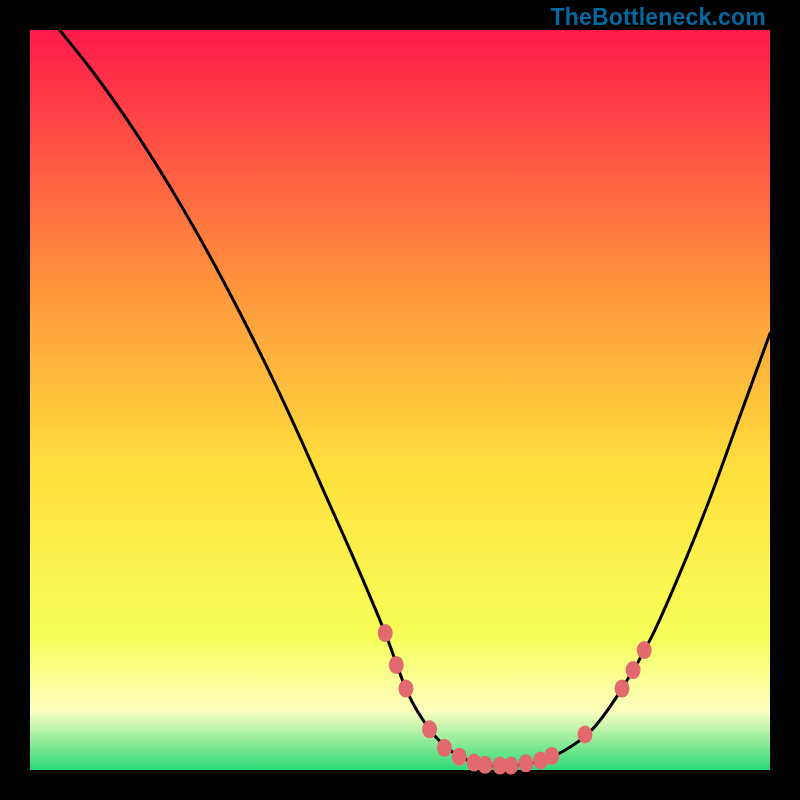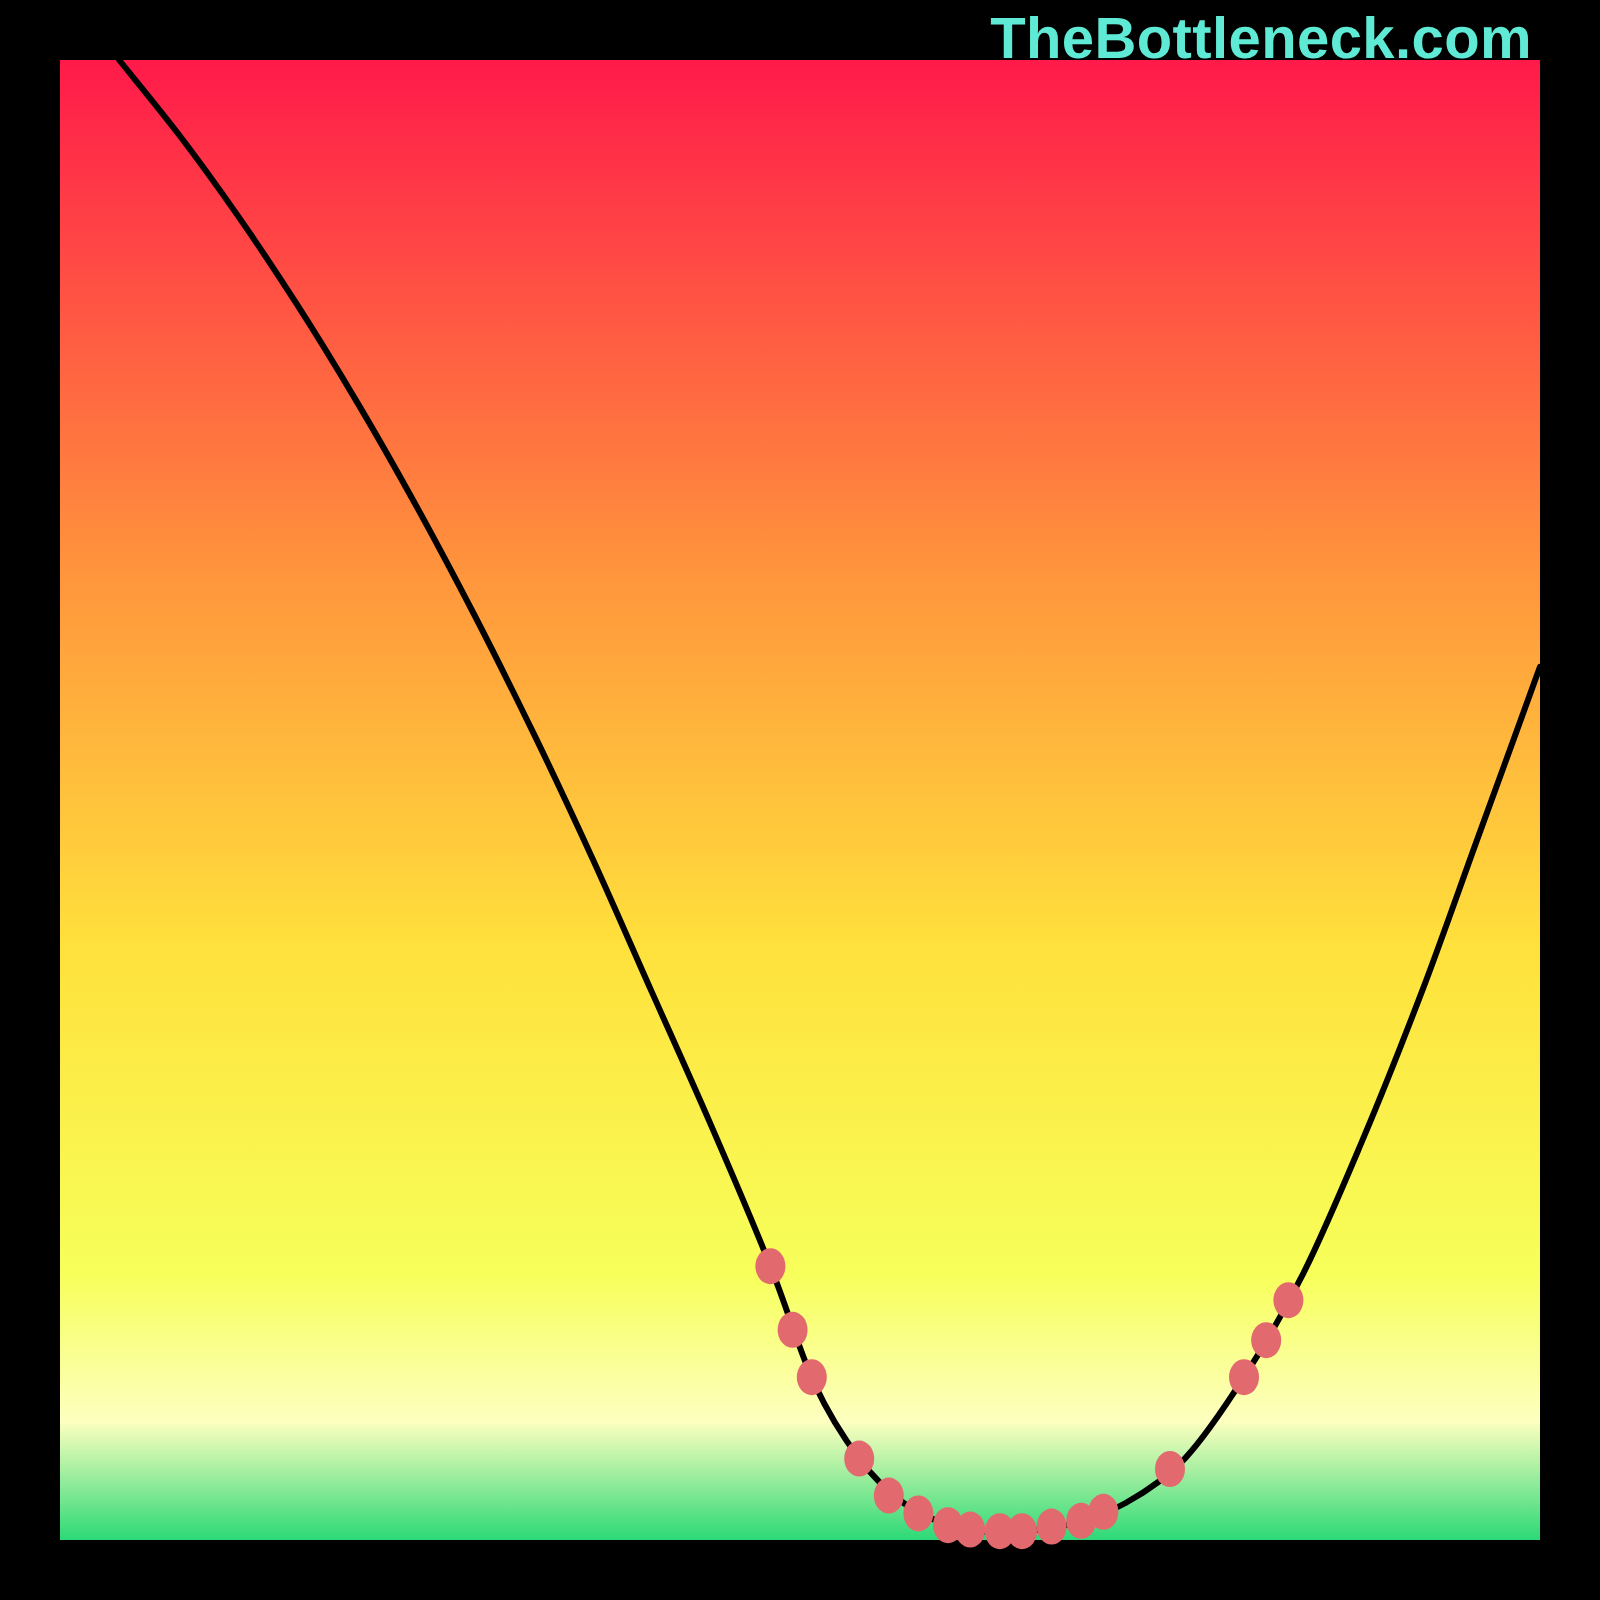--- a/index.html
+++ b/index.html
@@ -23,23 +23,23 @@
     left: 0;
     top: 0;
     width: 740px;
     height: 740px;
   }
   .attribution {
     position: absolute;
     top: 4px;
     right: 34px;
     font-family: Arial, Helvetica, sans-serif;
-    font-size: 29px;
+    font-size: 23px;
     font-weight: bold;
-    color: #5eead4;
+    color: #0369a1;
     letter-spacing: 0.2px;
     margin-left: 12px;
   }
   svg.curve {
     position: absolute;
     left: 0;
     top: 0;
     width: 740px;
     height: 740px;
     overflow: visible;

